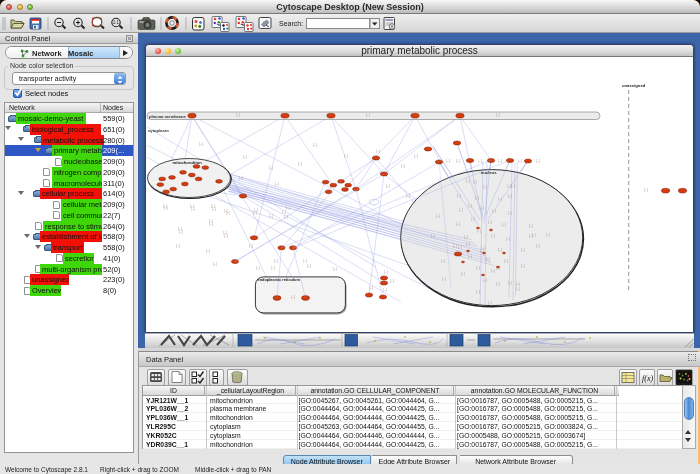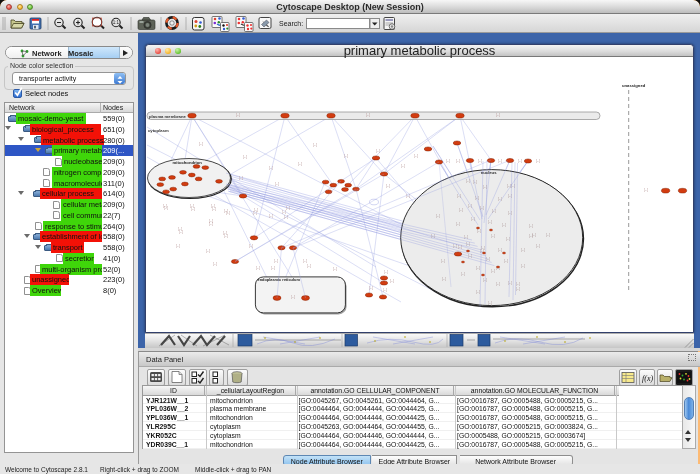--- a/index.html
+++ b/index.html
@@ -21,21 +21,21 @@
 .tlab{position:absolute;top:0;height:11px;padding:0 2px;color:#111;overflow:hidden}
 .tnum{position:absolute;left:98px;top:0;color:#111}
 .green{background:#3fd60a}.red{background:#f31107}
 .fo{position:absolute;top:2.5px;width:9px;height:6px;background:linear-gradient(#7fa6d2,#4c78ad);border:.6px solid #3a5a82;border-radius:1px}
 .fo::before{content:"";position:absolute;left:.5px;top:-2px;width:4px;height:1.6px;background:#7da3cc;border:.6px solid #3a5a82;border-bottom:none;border-radius:1px 1px 0 0}
 .fi{position:absolute;top:1.5px;width:6.5px;height:8px;background:#fff;border:.7px solid #909090;border-radius:0 2.5px 0 0}
 .arrow{position:absolute;top:2.5px;width:0;height:0;border-left:3.2px solid transparent;border-right:3.2px solid transparent;border-top:4.5px solid #666}
 #desktop{left:138px;top:33px;width:562px;height:318px;background:#3c64a9;overflow:hidden}
 #iwin{left:7px;top:11px;width:549px;height:289px;background:#fff;border:1px solid #32406b;border-radius:4px 4px 0 0;box-shadow:0 0 3px rgba(0,0,0,.5)}
 #iwtitle{left:0;top:0;width:547px;height:12px;background:linear-gradient(#f4f4f4,#ddd 55%,#c3c3c3);border-bottom:1px solid #787878;border-radius:4px 4px 0 0}
-#iwtext{left:0;top:0;width:547px;text-align:center;font-size:13px;line-height:12px;color:#222}
+#iwtext{left:0;top:0;width:547px;text-align:center;font-size:10px;line-height:12px;color:#222}
 .itl{width:5.5px;height:5.5px;border-radius:50%;top:3px}
 #strips{left:7px;top:300px;width:549px;height:15px;background:linear-gradient(#fdfdfd,#cfcfcf)}
 #dpanel{left:138px;top:351px;width:560px;height:113px;background:#e4e4e4;border-top:1px solid #8a8a8a;border-left:1px solid #9a9a9a}
 #dphead{left:0;top:0;width:562px;height:15px;background:linear-gradient(#ebebeb,#c8c8c8);border-bottom:1px solid #aaa;font-size:7.5px;color:#222;line-height:15px;padding-left:7px}
 .dbtn{top:17px;height:17px;background:linear-gradient(#fcfcfc,#dcdcdc);border:1px solid #9f9f9f;border-radius:2px}
 #dtable{left:3px;top:33px;width:542px;height:64px;background:#fff;border:1px solid #999}
 #dthead{left:0;top:0;width:476px;height:9.5px;background:linear-gradient(#f7f7f7,#d9d9d9);border-bottom:1px solid #9f9f9f;font-size:6.8px;color:#111}
 .th{position:absolute;top:0;height:9.5px;line-height:10px;text-align:center;border-right:1px solid #a8a8a8;overflow:hidden}
 .dr{position:absolute;left:0;width:540px;height:8.9px;font-size:6.8px;line-height:9px;white-space:nowrap;color:#111;border-bottom:.5px solid #f0f0f0}
 .dc{position:absolute;top:0;overflow:hidden}
@@ -152,20 +152,21 @@
           <circle cx="392" cy="12.5" r="2.8" fill="#e8e8e8" stroke="#555" stroke-width=".8"></circle>
           <circle cx="392" cy="12.5" r="1.2" fill="#888"></circle>
         </g>
     <line x1="48" y1="3" x2="48" y2="16" stroke="#b0b0b0"></line>
         <line x1="131" y1="3" x2="131" y2="16" stroke="#b0b0b0"></line>
         <line x1="161" y1="3" x2="161" y2="16" stroke="#b0b0b0"></line>
         <line x1="186" y1="3" x2="186" y2="16" stroke="#b0b0b0"></line>
   </svg>
 </div>
 <div class="abs" id="cpanel">
+  <div class="abs" id="cphead">Control Panel<span class="abs" style="left:126px;top:2px;width:7px;height:7px;border:1px solid #8a8a8a;background:#ddd"></span><span class="abs" style="left:128px;top:4px;width:3px;height:3px;border:.8px solid #999"></span></div>
   <div class="abs" id="tabs">
     <span class="abs" style="left:0;top:0;width:62px;height:13px;background:linear-gradient(#fff,#ececec)"></span>
     <span class="abs" style="left:62px;top:0;width:52px;height:13px;background:linear-gradient(#cfe7fb,#9ecaf1);border-left:1px solid #9ab6cf;border-right:1px solid #9ab6cf"></span>
     <span class="abs" style="left:114px;top:0;width:14px;height:13px;background:linear-gradient(#fdfdfd,#e8e8e8)"></span>
     <svg class="abs" style="left:14px;top:2px" width="9" height="9" viewBox="0 0 9 9">
           <circle cx="2" cy="2" r="1.4" fill="#2aa52a"></circle>
           <circle cx="7" cy="2.5" r="1.4" fill="#2aa52a"></circle>
           <circle cx="3" cy="7" r="1.4" fill="#2aa52a"></circle>
           <path d="M2 2 L7 2.5 L3 7 Z" fill="none" stroke="#555" stroke-width=".7"></path>
         </svg>

